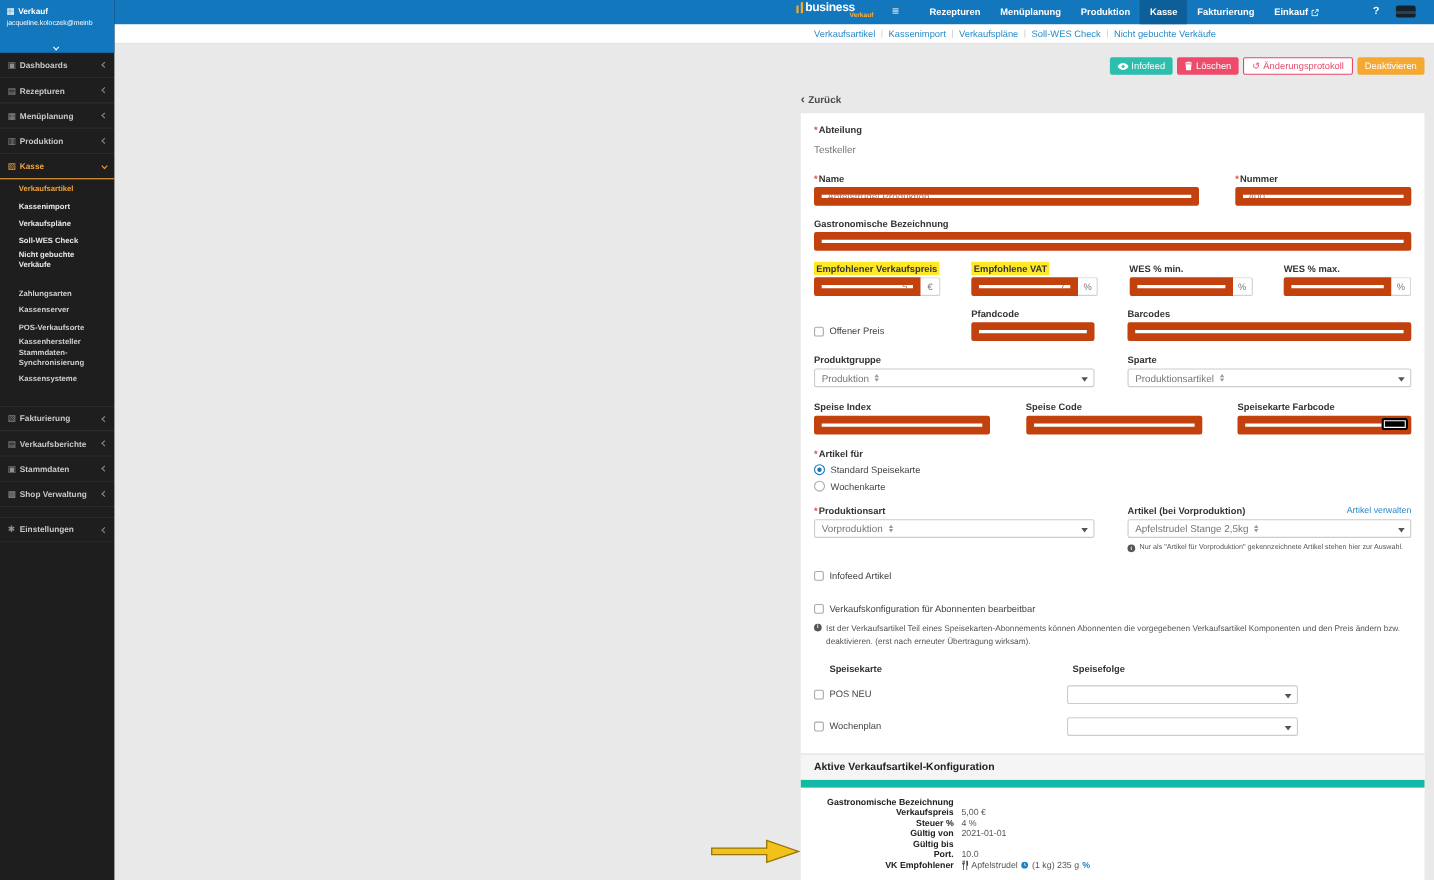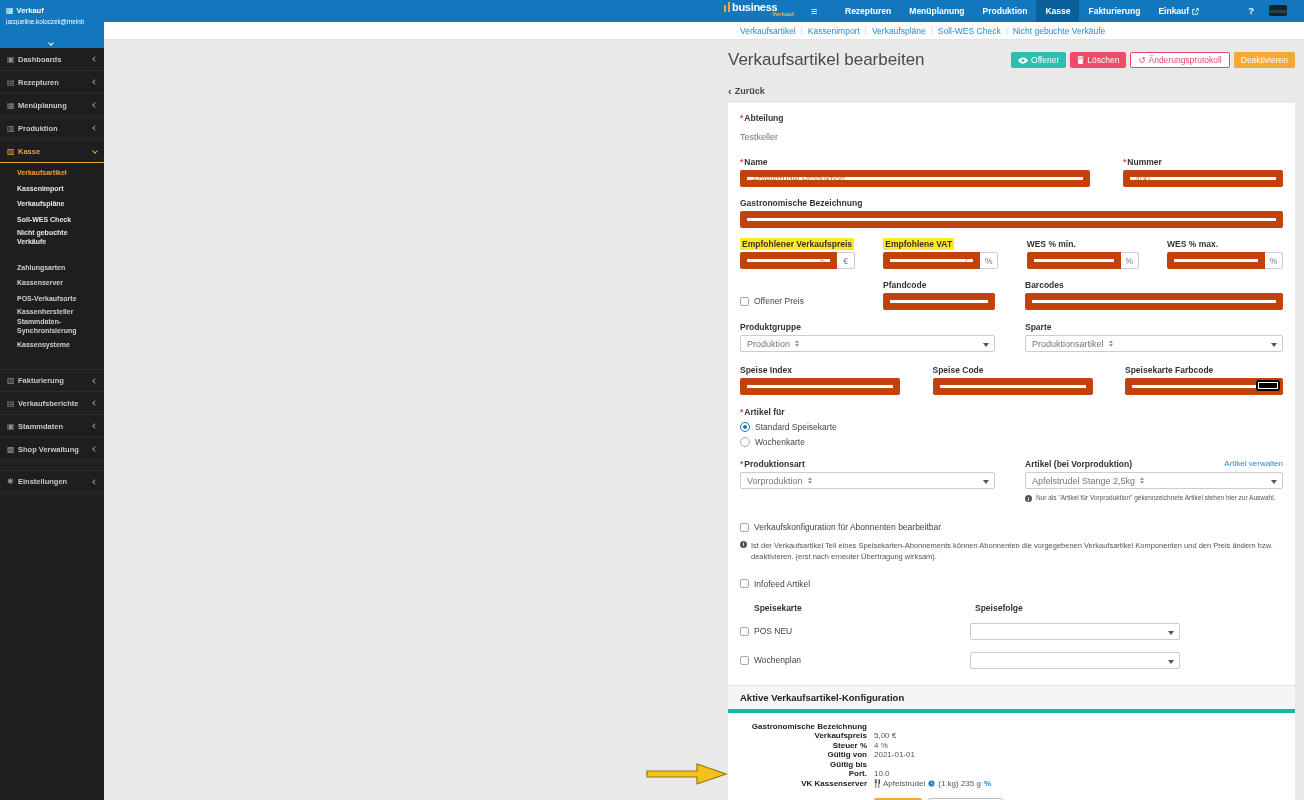--- a/index.html
+++ b/index.html
@@ -88,21 +88,21 @@
   .mini-link{font-size:8px;color:#2a8bc9;text-decoration:none;font-weight:normal;cursor:pointer}
   .hint{display:flex;align-items:flex-start;gap:4px;font-size:6.5px;color:#555;margin-top:5px;white-space:nowrap}
   .hint.wrap{white-space:normal;font-size:7.5px;line-height:1.5;margin-top:8px}
   .iico{display:inline-flex;align-items:center;justify-content:center;width:7px;height:7px;border-radius:50%;background:#555;color:#fff;font-size:5px;font-weight:bold;font-style:normal;flex:0 0 auto;margin-top:1px}
   .radios{margin-top:5px}
   .radios .cbl{margin-bottom:5px}
   .khead{display:flex;font-size:8.5px;font-weight:bold;color:#333;margin-top:14px}
   .khead .h1{margin-left:14px;width:221px}
   .krow{display:flex;align-items:center;margin-top:10px}
   .krow .klabel{margin-left:5px;width:216px;font-size:8.5px;color:#444}
-  .section-bar{margin:16px -12px 0;padding:6px 12px;background:#f5f5f5;border-top:1px solid #e2e2e2;border-bottom:4px solid #14b8a6;font-size:9.5px;font-weight:bold;color:#222}
+  .section-bar{margin:16px -12px 0;padding:6px 12px;background:#f5f5f5;border-top:1px solid #e2e2e2;border-bottom:7px solid #14b8a6;font-size:9.5px;font-weight:bold;color:#222}
   .summary{padding-top:9px}
   .srow{display:flex;align-items:flex-start;line-height:9.6px}
   .sl{width:127px;text-align:right;font-weight:bold;font-size:8px;color:#222;flex:0 0 auto}
   .sv{margin-left:7px;font-size:8px;color:#555;display:flex;align-items:center;gap:3px;min-height:9.6px}
   .pct{color:#1a82c6;font-weight:bold}
   .btn-row{margin:9px 0 0 134px;display:flex;gap:6px}
   .btn-sm{display:inline-flex;align-items:center;gap:3px;height:14px;padding:0 6px;font-size:8px;border-radius:2px;cursor:pointer;font-family:inherit;white-space:nowrap}
   .btn-orange{background:#f5a832;color:#fff;border:none}
   .btn-white{background:#fff;border:1px solid #bbb;color:#444}
 
@@ -254,28 +254,27 @@
   </div>
   <div class="item gap-above">
     <span class="micon">✱</span>
     <span>Einstellungen</span>
     <span class="chev left"></span>
   </div>
 </aside>
 
 <main class="main">
   <div class="page-head">
-    <h1 class="page-title">Verkaufsartikel bearbeiten</h1>
     <div class="actions">
       <button class="abtn teal">
         <svg width="10" height="7" viewBox="0 0 16 10">
             <path d="M8 0C4 0 1.3 2.7 0 5c1.3 2.3 4 5 8 5s6.7-2.7 8-5C14.7 2.7 12 0 8 0z" fill="#fff"></path>
             <circle cx="8" cy="5" r="2.2" fill="#2cbfae"></circle>
           </svg>
-        <span>Offener</span>
+        <span>Infofeed</span>
       </button>
       <button class="abtn red">
         <svg width="7" height="8" viewBox="0 0 10 12">
             <path fill="#fff" d="M3 0h4l.6 1.2H10v1.4H0V1.2h2.4L3 0zM1 3.6h8L8.3 12H1.7L1 3.6z"></path>
           </svg>
         <span>Löschen</span>
       </button>
       <button class="abtn outline-red">
         <span>↺</span>
         <span>Änderungsprotokoll</span>
@@ -443,38 +442,38 @@
             </span>
           <span class="caret"></span>
         </div>
         <div class="hint">
           <i class="iico">i</i>
           <span>Nur als "Artikel für Vorproduktion" gekennzeichnete Artikel stehen hier zur Auswahl.</span>
         </div>
       </div>
     </div>
 
+    <div style="margin-top:16px">
+      <label class="cbl">
+        <input type="checkbox" style="">
+        <span>Infofeed Artikel</span>
+      </label>
+    </div>
+
     <div style="margin-top:20px">
       <label class="cbl">
         <input type="checkbox" style="">
         <span>Verkaufskonfiguration für Abonnenten bearbeitbar</span>
       </label>
       <div class="hint wrap">
         <i class="iico">i</i>
         <span>Ist der Verkaufsartikel Teil eines Speisekarten-Abonnements können Abonnenten die vorgegebenen Verkaufsartikel Komponenten und den Preis ändern bzw. deaktivieren. (erst nach erneuter Übertragung wirksam).</span>
       </div>
     </div>
 
-    <div style="margin-top:16px">
-      <label class="cbl">
-        <input type="checkbox" style="">
-        <span>Infofeed Artikel</span>
-      </label>
-    </div>
-
     <div class="khead">
       <span class="h1">Speisekarte</span>
       <span>Speisefolge</span>
     </div>
     <div class="krow">
       <input type="checkbox" style="">
       <span class="klabel">POS NEU</span>
       <div class="sel" style="width:210px">
         <span></span>
         <span class="caret"></span>
@@ -509,21 +508,21 @@
         </div>
       <div class="srow">
           <span class="sl">Gültig bis</span>
           <span class="sv"></span>
         </div>
       <div class="srow">
           <span class="sl">Port.</span>
           <span class="sv">10.0</span>
         </div>
       <div class="srow">
-        <span class="sl">VK Kassenserver</span>
+        <span class="sl">VK Empfohlener</span>
         <span class="sv">
           <svg width="6" height="9" viewBox="0 0 8 12">
               <path fill="#444" d="M1 0v4c0 .8.5 1.4 1 1.5V12h1V5.5C3.6 5.4 4 4.8 4 4V0H3.2v3.5h-.5V0h-.9v3.5H1.3V0H1zM6 0v12h1V7c.6 0 1-.5 1-1V2c0-1-.8-2-2-2z"></path>
             </svg>
           <span>Apfelstrudel</span>
           <svg width="7" height="7" viewBox="0 0 10 10">
               <circle cx="5" cy="5" r="4.4" fill="#1a82c6"></circle>
               <path stroke="#fff" stroke-width="1" fill="none" d="M5 2.5V5l1.8 1"></path>
             </svg>
           <span>(1 kg) 235 g</span>

